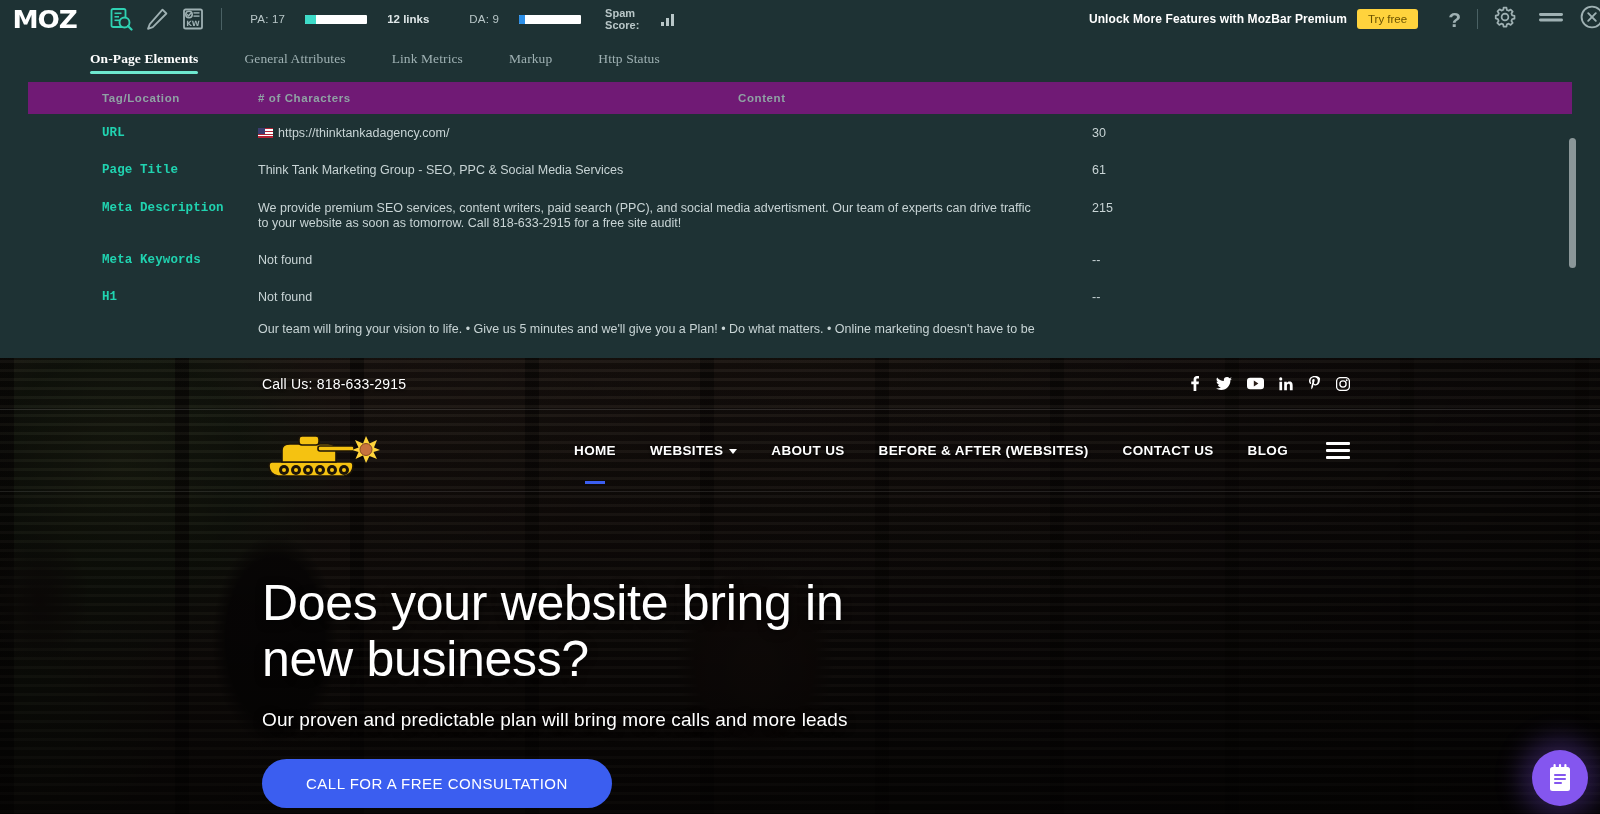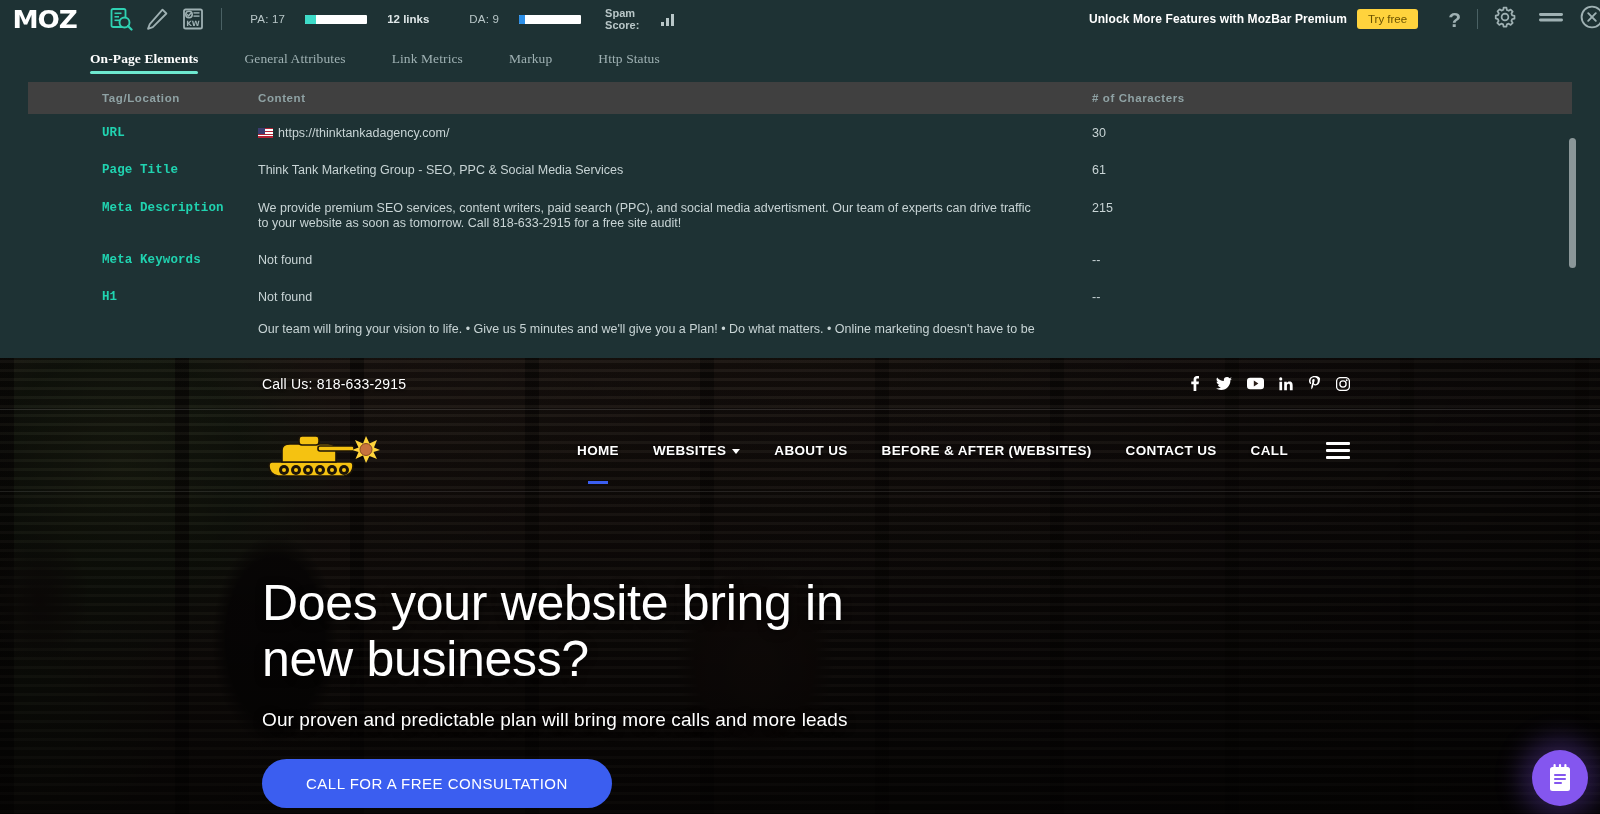--- a/index.html
+++ b/index.html
@@ -89,21 +89,21 @@
     font-family: "Liberation Serif", serif;
   }
   .mb-tab.active { color: #ffffff; font-weight: bold; }
   .mb-tab.active::after {
     content: ""; position: absolute; left: 0; right: 0; bottom: 2px;
     height: 3px; background: #6ee8cf; border-radius: 2px;
   }
 
   
   .mb-thead {
-    display: flex; background: #404040;
+    display: flex; background: #701a75;
     height: 32px; align-items: center;
     margin: 6px 28px 0 28px;
   }
   .th {
     font-size: 11.5px; font-weight: bold; color: #8fa2a4;
     letter-spacing: .6px;
   }
   .th-tag { width: 230px; padding-left: 74px; }
   .th-content { flex: 1; }
   .th-chars { width: 480px; }
@@ -340,21 +340,21 @@
       <span class="navlink">
         <span>ABOUT US</span>
       </span>
       <span class="navlink">
         <span>BEFORE &amp; AFTER (WEBSITES)</span>
       </span>
       <span class="navlink">
         <span>CONTACT US</span>
       </span>
       <span class="navlink">
-        <span>CALL</span>
+        <span>BLOG</span>
       </span>
       <span class="burger">
           <i></i>
           <i></i>
           <i></i>
         </span>
     </div>
   </div>
 
   <div class="hero-copy">
@@ -466,22 +466,22 @@
   <div class="mb-tabs">
     <span class="mb-tab active">On-Page Elements</span>
     <span class="mb-tab">General Attributes</span>
     <span class="mb-tab">Link Metrics</span>
     <span class="mb-tab">Markup</span>
     <span class="mb-tab">Http Status</span>
   </div>
 
   <div class="mb-thead">
     <span class="th th-tag">Tag/Location</span>
+    <span class="th th-chars"># of Characters</span>
     <span class="th th-content">Content</span>
-    <span class="th th-chars"># of Characters</span>
   </div>
 
   <div class="mb-tbody">
 
     <div class="mb-row">
       <span class="td-tag">URL</span>
       <span class="td-content"><span class="flag"></span><span>https://thinktankadagency.com/</span></span>
       <span class="td-chars">30</span>
     </div>
 

